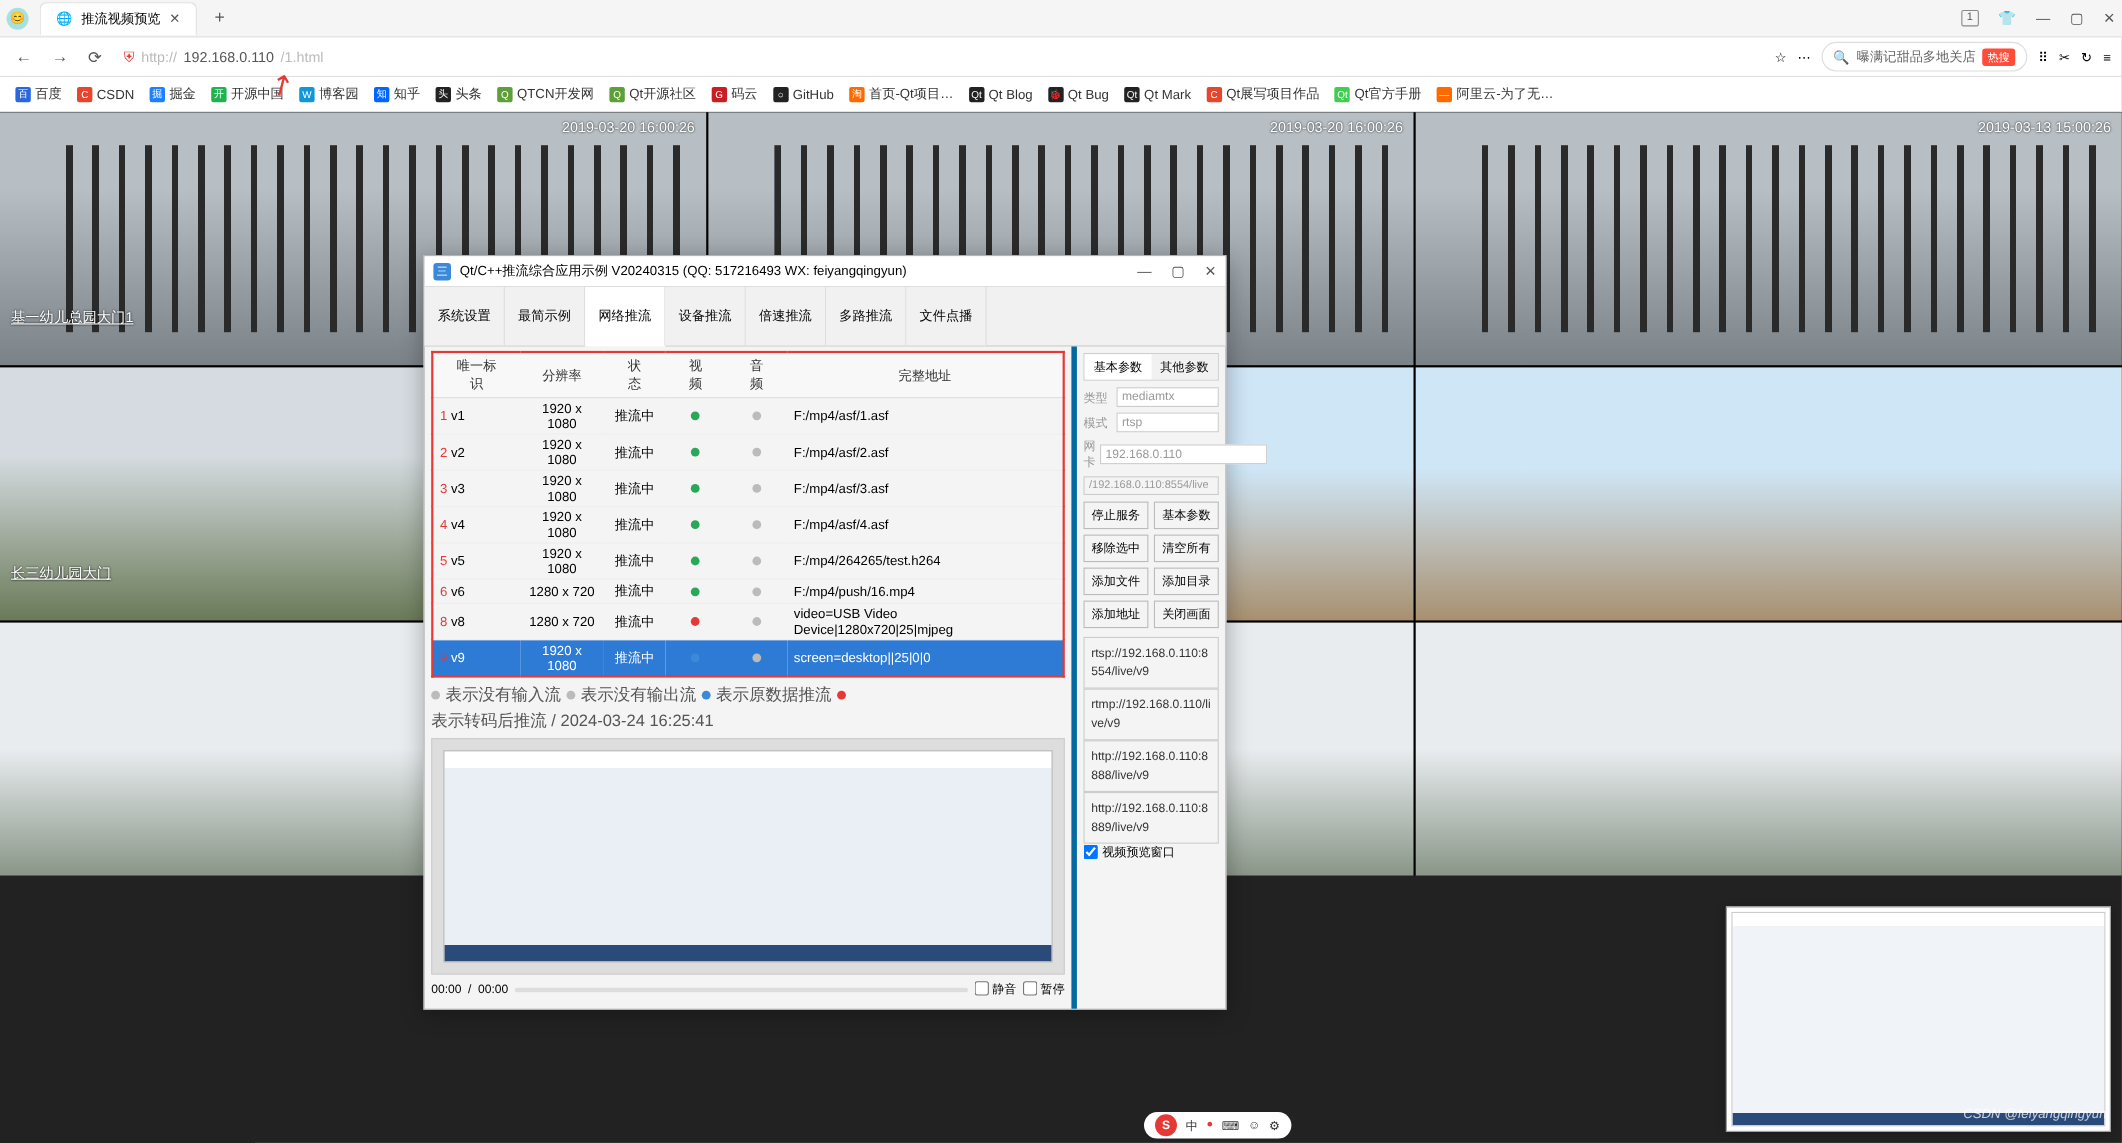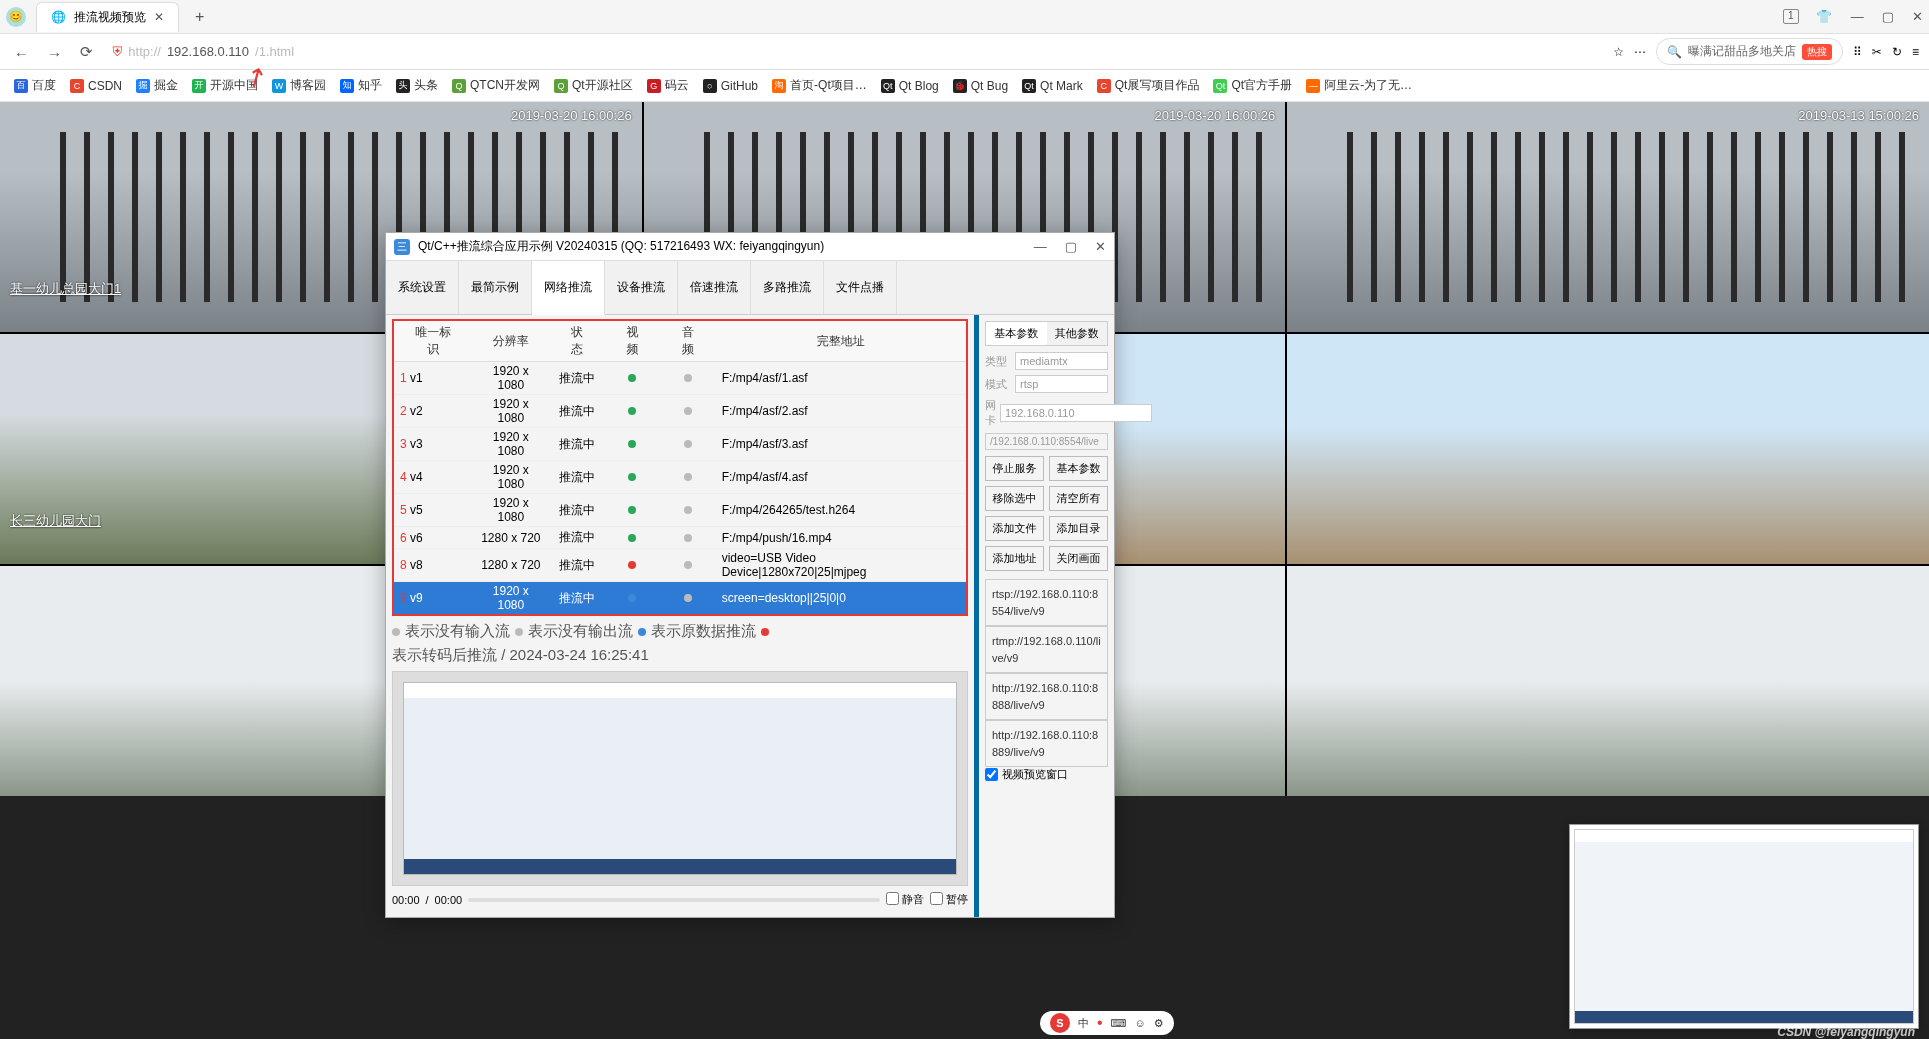--- a/index.html
+++ b/index.html
@@ -78,21 +78,21 @@
 .rtab:not(.active) { background:#f1f1f1; }
 .frow { display:flex; align-items:center; gap:4px; margin-bottom:5px; font-size:11px; }
 .frow label { color:#999; width:26px; }
 .frow input,.frow .sel { flex:1; border:1px solid #ccc; padding:2px 4px; font-size:11px; color:#999; background:#fff; }
 .ipline { border:1px solid #ccc; padding:2px 4px; font-size:10px; color:#999; margin-bottom:6px; }
 .btns { display:grid; grid-template-columns:1fr 1fr; gap:5px; margin-bottom:8px; }
 .btns button { padding:4px 2px; font-size:11px; border:1px solid #bbb; background:#f4f4f4; }
 .urlbox { border:1px solid #ccc; padding:6px; font-size:11px; color:#333; margin-bottom:0; word-break:break-all; line-height:1.5; }
 .chk { display:flex; align-items:center; gap:4px; font-size:11px; }
 
-.watermark { position:absolute; right:14px; bottom:0; font-size:12px; color:rgba(255,255,255,.75); font-style:italic;font-weight:bold; }
+.watermark { position:absolute; right:14px; bottom:20px; font-size:12px; color:rgba(255,255,255,.75); font-style:italic; }
 
 .thumbwin { position:absolute; right:10px; bottom:10px; width:350px; height:205px; background:#fff; border:1px solid #999; box-shadow:0 2px 10px rgba(0,0,0,.3); padding:4px; font-size:8px; color:#666; }
 .thumbwin .inner { background:linear-gradient(#fff 6%,#f0f3f8 6% 94%,#2a4a7a 94%); width:100%; height:100%; border:1px solid #ccc; }
 
 .extras { position:absolute; left:1040px; bottom:4px; display:flex; align-items:center; gap:8px; background:#fff; border-radius:14px; padding:2px 10px; font-size:11px; color:#333; }
 .extras .s { background:#e53935; color:#fff; border-radius:50%; width:20px; height:20px; display:flex; align-items:center; justify-content:center; font-weight:bold; }
 </style>
 </head>
 <body>
 

